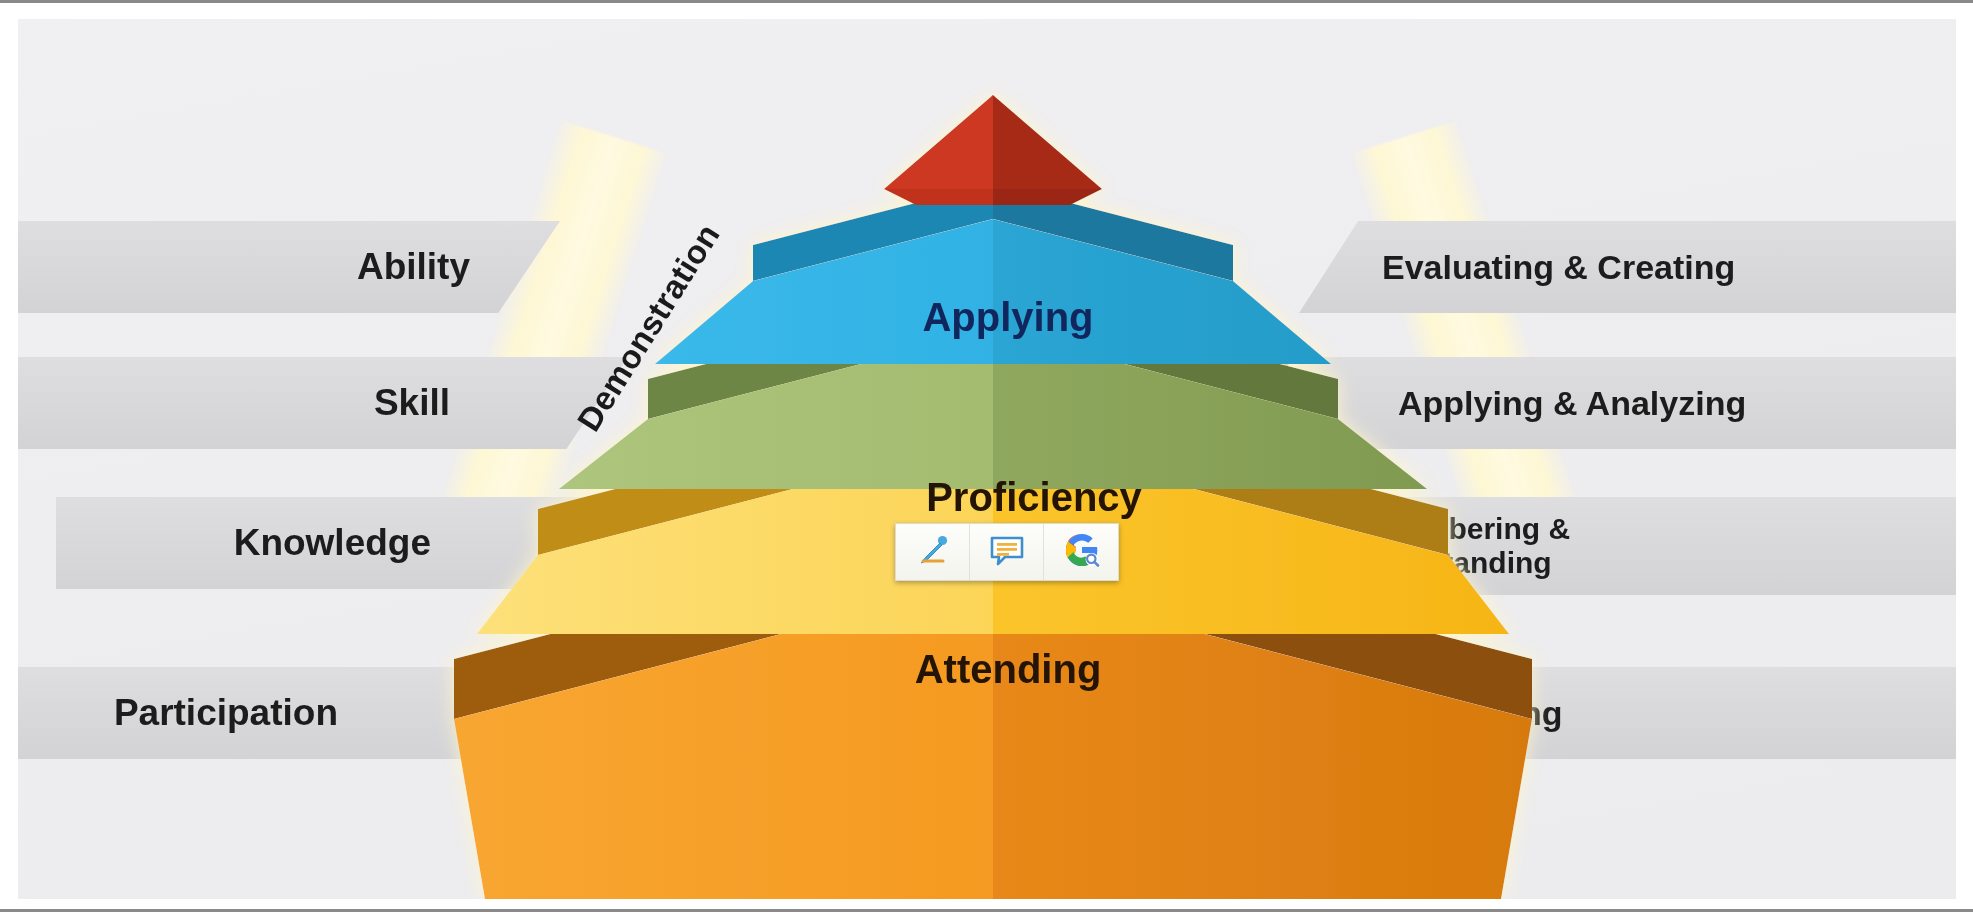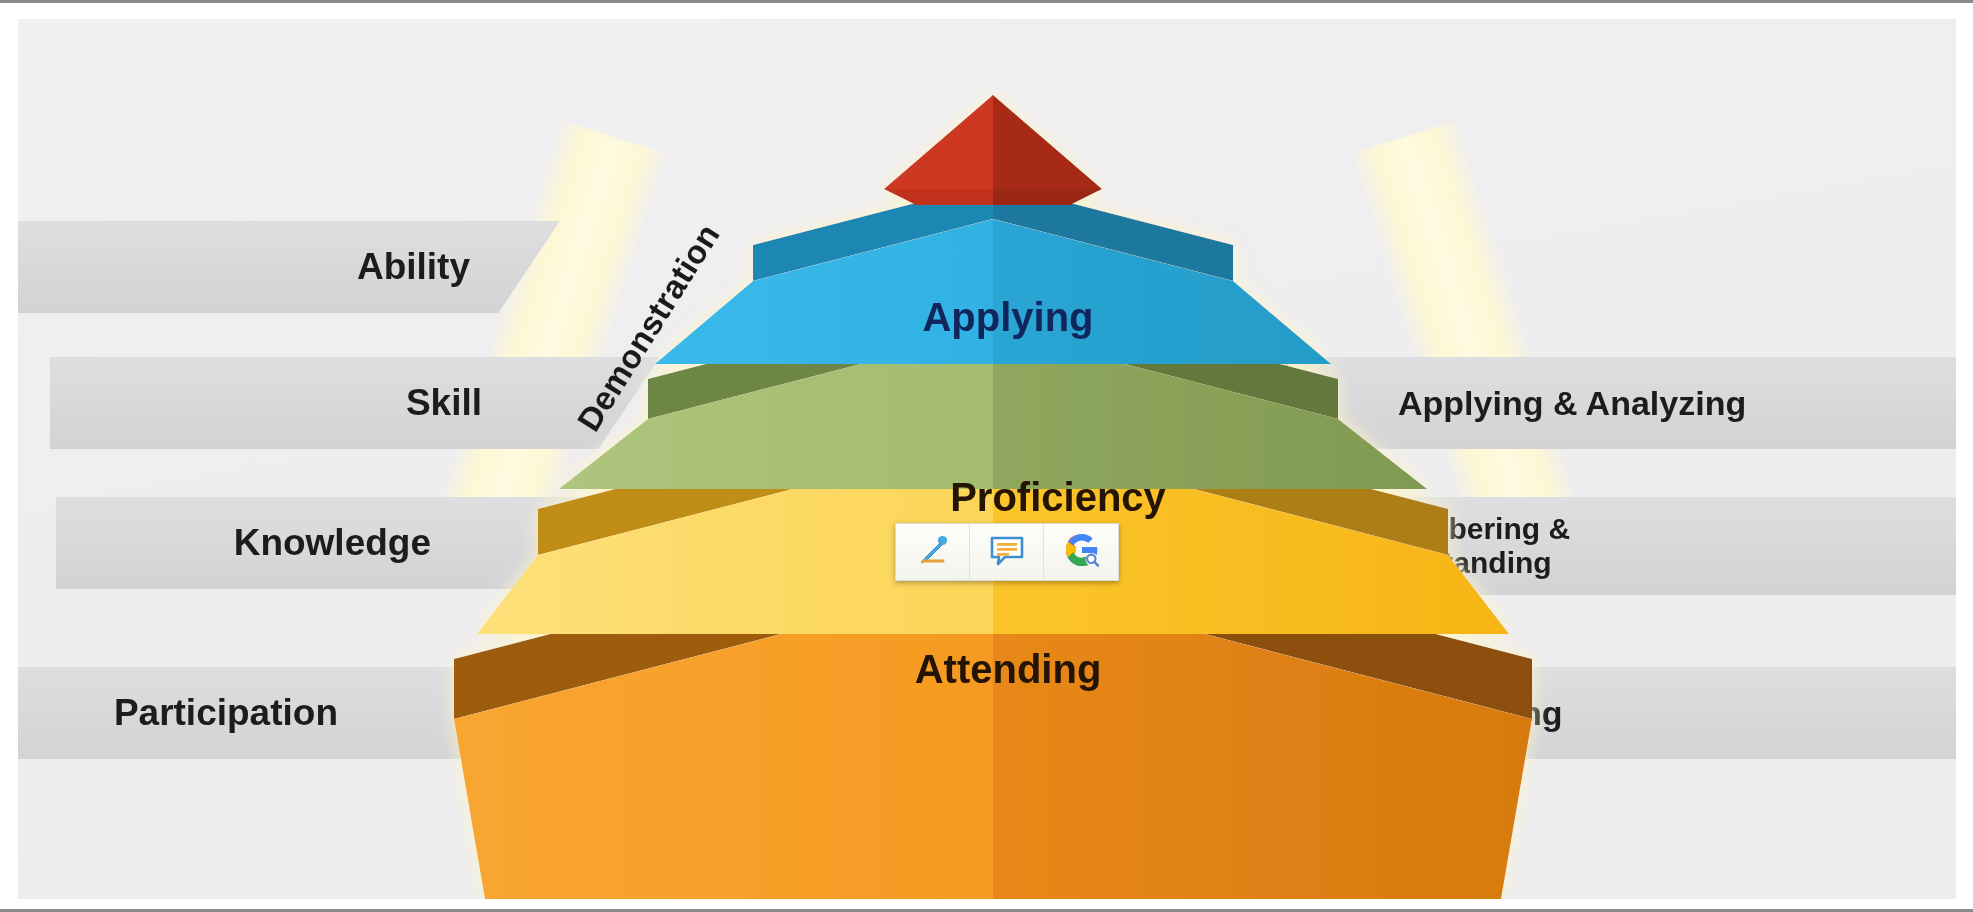--- a/index.html
+++ b/index.html
@@ -39,21 +39,21 @@
     white-space: nowrap;
     line-height: 1.12;
   }
   .bar.left  { justify-content: flex-end; }
   .bar.right { justify-content: flex-start; }
 
   
   .bar.left.l1 { left:0;   top:202px; width:542px; height:92px;
       clip-path: polygon(0 0, 100% 0, 88.6% 100%, 0 100%); padding-right: 90px; }
   .bar.left.l2 { left:0;   top:338px; width:610px; height:92px;
-      clip-path: polygon(0 0, 100% 0, 89.9% 100%, 0 100%); padding-right: 178px; margin-left: 32px; }
+      clip-path: polygon(0 0, 100% 0, 89.9% 100%, 0 100%); padding-right: 178px; }
   .bar.left.l3 { left:0;   top:478px; width:690px; height:92px;
       clip-path: polygon(0 0, 100% 0, 91.1% 100%, 0 100%); padding-right: 315px; margin-left: 38px; }
   .bar.left.l4 { left:0;   top:648px; width:770px; height:92px;
       clip-path: polygon(0 0, 100% 0, 92.0% 100%, 0 100%); padding-right: 450px; }
 
   
   .bar.right.r1 { left:1281px; top:202px; width:657px; height:92px;
       clip-path: polygon(9.0% 0, 100% 0, 100% 100%, 0 100%); padding-left: 83px; }
   .bar.right.r2 { left:1210px; top:338px; width:728px; height:92px;
       clip-path: polygon(10.5% 0, 100% 0, 100% 100%, 0 100%); padding-left: 170px; }
@@ -142,20 +142,23 @@
   <div class="bar left l2">
     <span class="bar-label s-lg">Skill</span>
   </div>
   <div class="bar left l3">
     <span class="bar-label s-lg">Knowledge</span>
   </div>
   <div class="bar left l4">
     <span class="bar-label s-lg">Participation</span>
   </div>
 
+  <div class="bar right r1">
+    <span class="bar-label s-md">Evaluating &amp; Creating</span>
+  </div>
   <div class="bar right r2">
     <span class="bar-label s-md">Applying &amp; Analyzing</span>
   </div>
   <div class="bar right r3">
     <span class="bar-label s-sm two-line" style="max-width:270px">Remembering &amp; Understanding</span>
   </div>
   <div class="bar right r4">
     <span class="bar-label s-md">Attending</span>
   </div>
 
@@ -241,21 +244,21 @@
 
       <polygon points="975,76 975,170 900,170 975,76" fill="url(#gApxL)"></polygon>
       <polygon points="975,76 975,170 866,170 975,76" fill="#cc3820"></polygon>
       <polygon points="975,76 975,170 1084,170 975,76" fill="#a62a15"></polygon>
       <polygon points="866,170 975,170 975,186 898,186" fill="#c0321b"></polygon>
       <polygon points="1084,170 975,170 975,186 1052,186" fill="#9c2612"></polygon>
     </g>
   </svg>
 
   <div class="tier-label mastery" style="left:990px; top:276px; font-size:40px;">Applying</div>
-  <div class="tier-label" style="left:1040px; top:456px; font-size:40px;">Proficiency</div>
+  <div class="tier-label" style="left:1016px; top:456px; font-size:40px;">Proficiency</div>
   <div class="tier-label" style="left:990px; top:628px; font-size:40px;">Attending</div>
 
   <div id="toolbar">
 
     <div class="tb-btn" title="Draw">
       <span>
         <svg width="40" height="40" viewBox="0 0 40 40">
           <circle cx="29.5" cy="10.5" r="4.6" fill="#49a8e0"></circle>
           <path d="M27 13 L11.5 28.5 L8.5 33 L13.5 30.5 L29 15 Z" fill="#49a8e0" stroke="#2e8fc9" stroke-width="1"></path>
           <path d="M10 31 L30 31" stroke="#e8a13a" stroke-width="3" stroke-linecap="round"></path>

